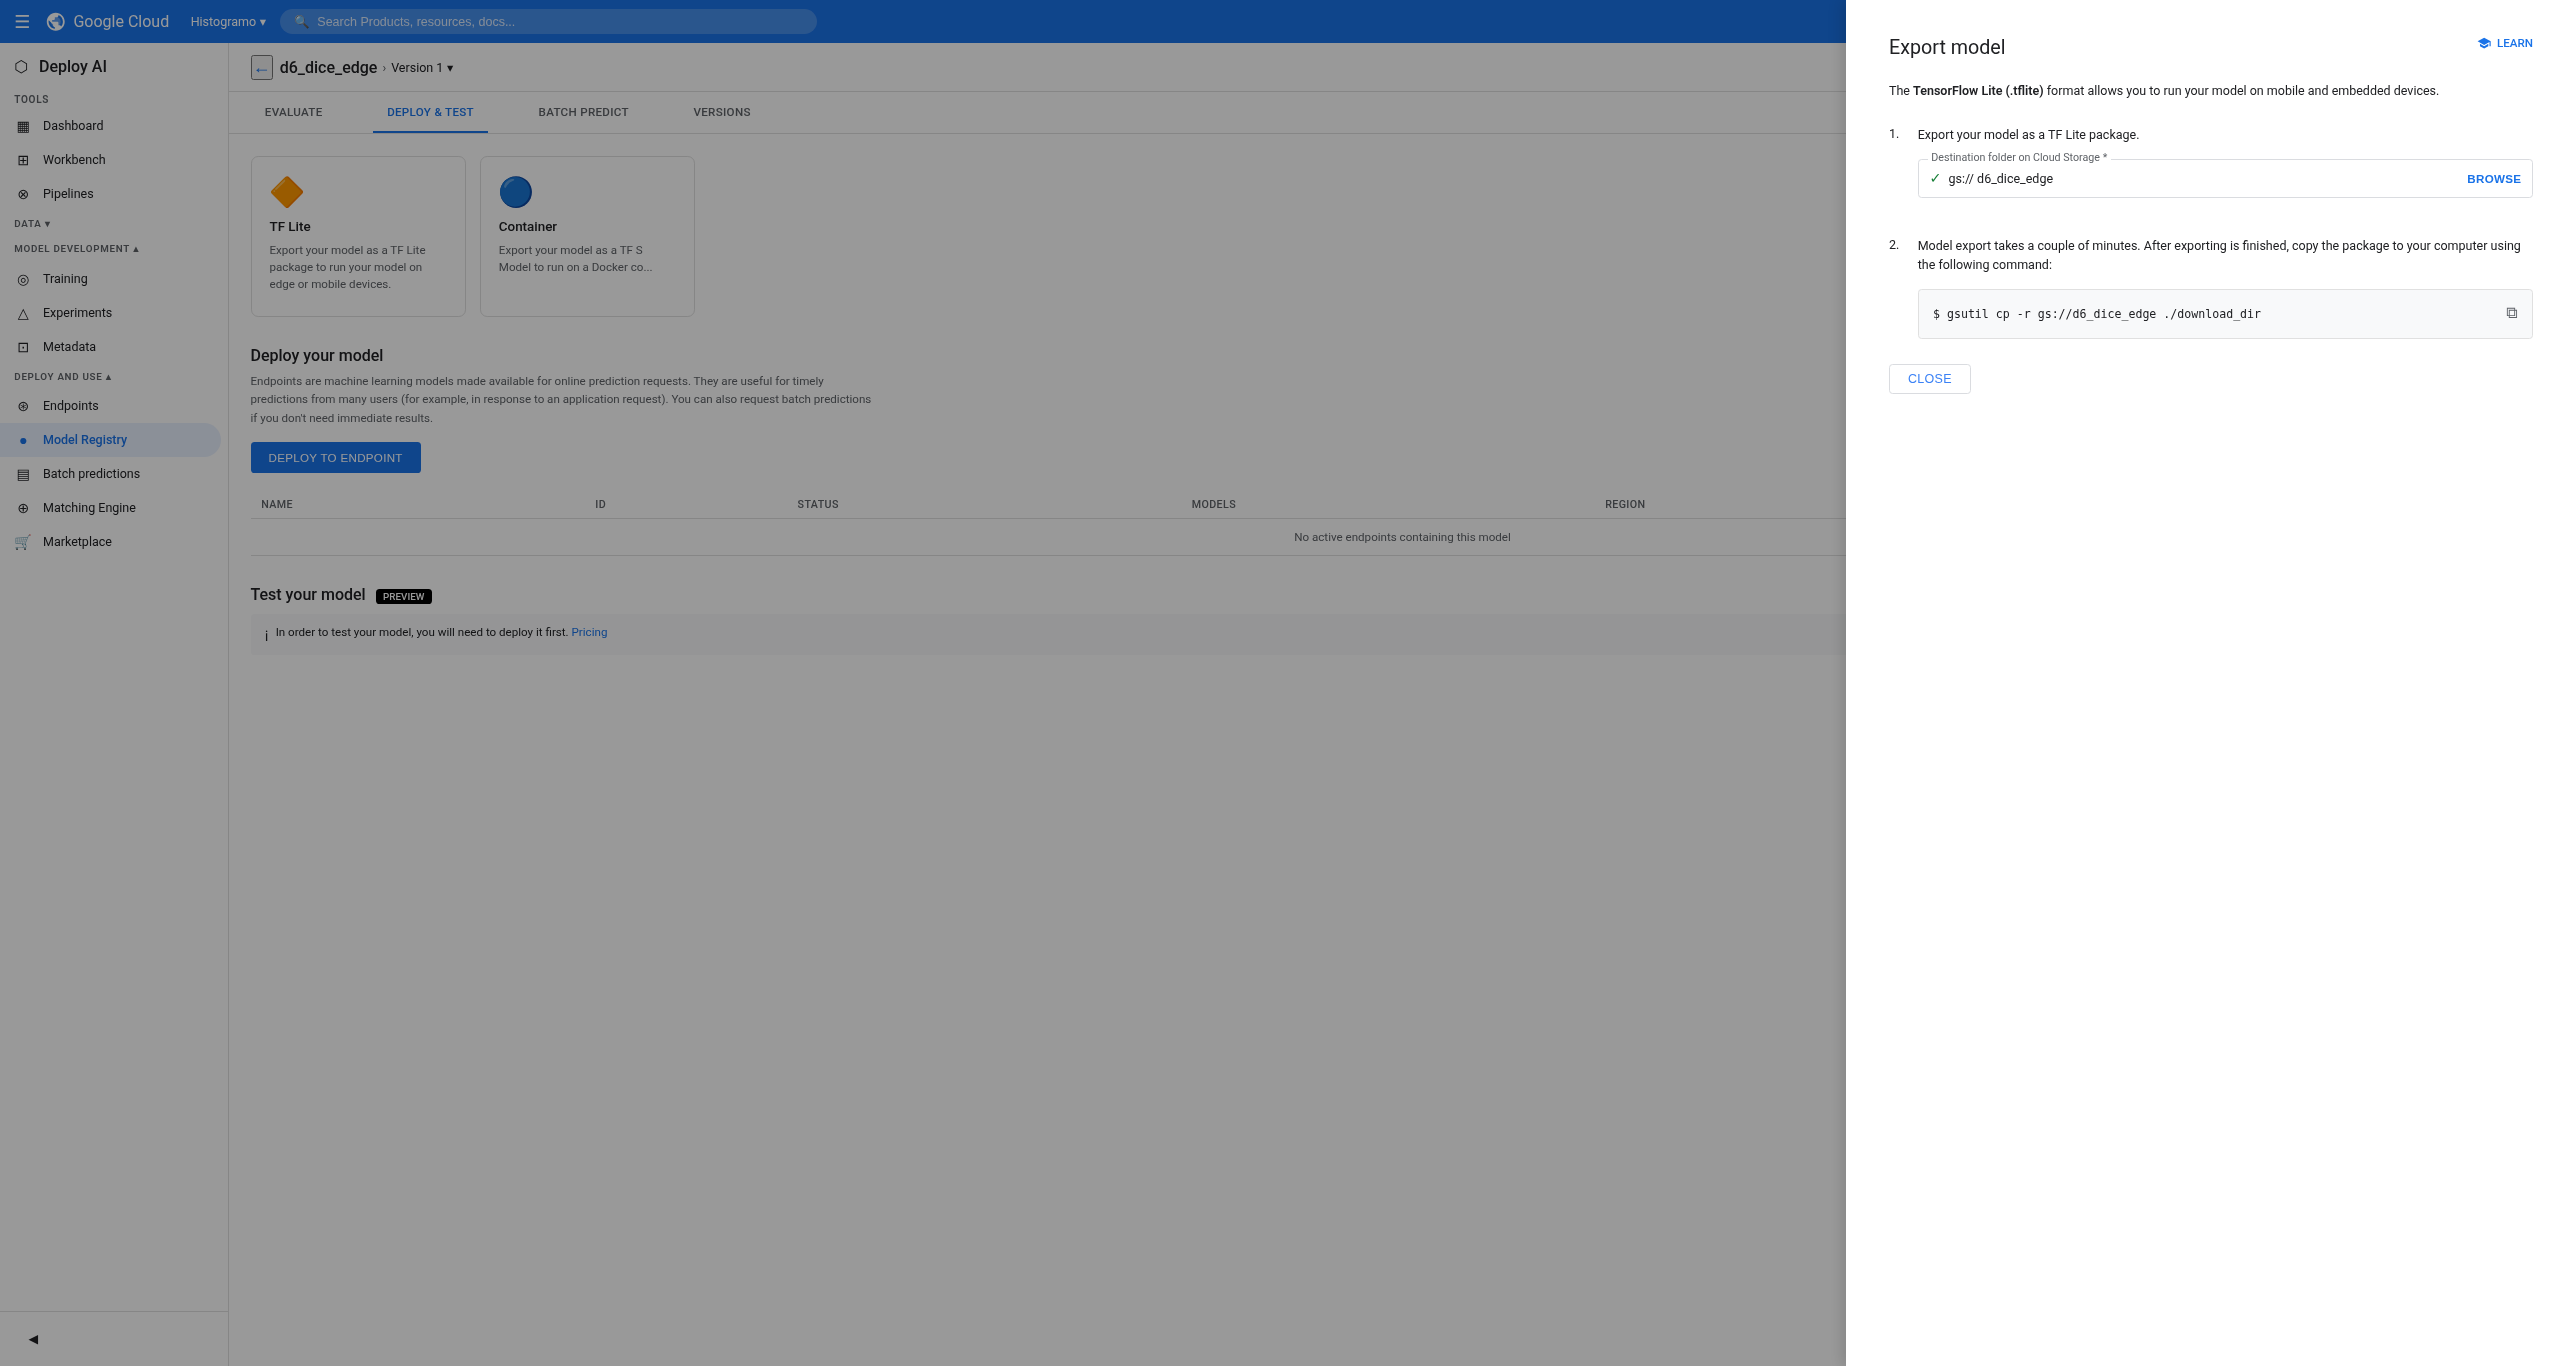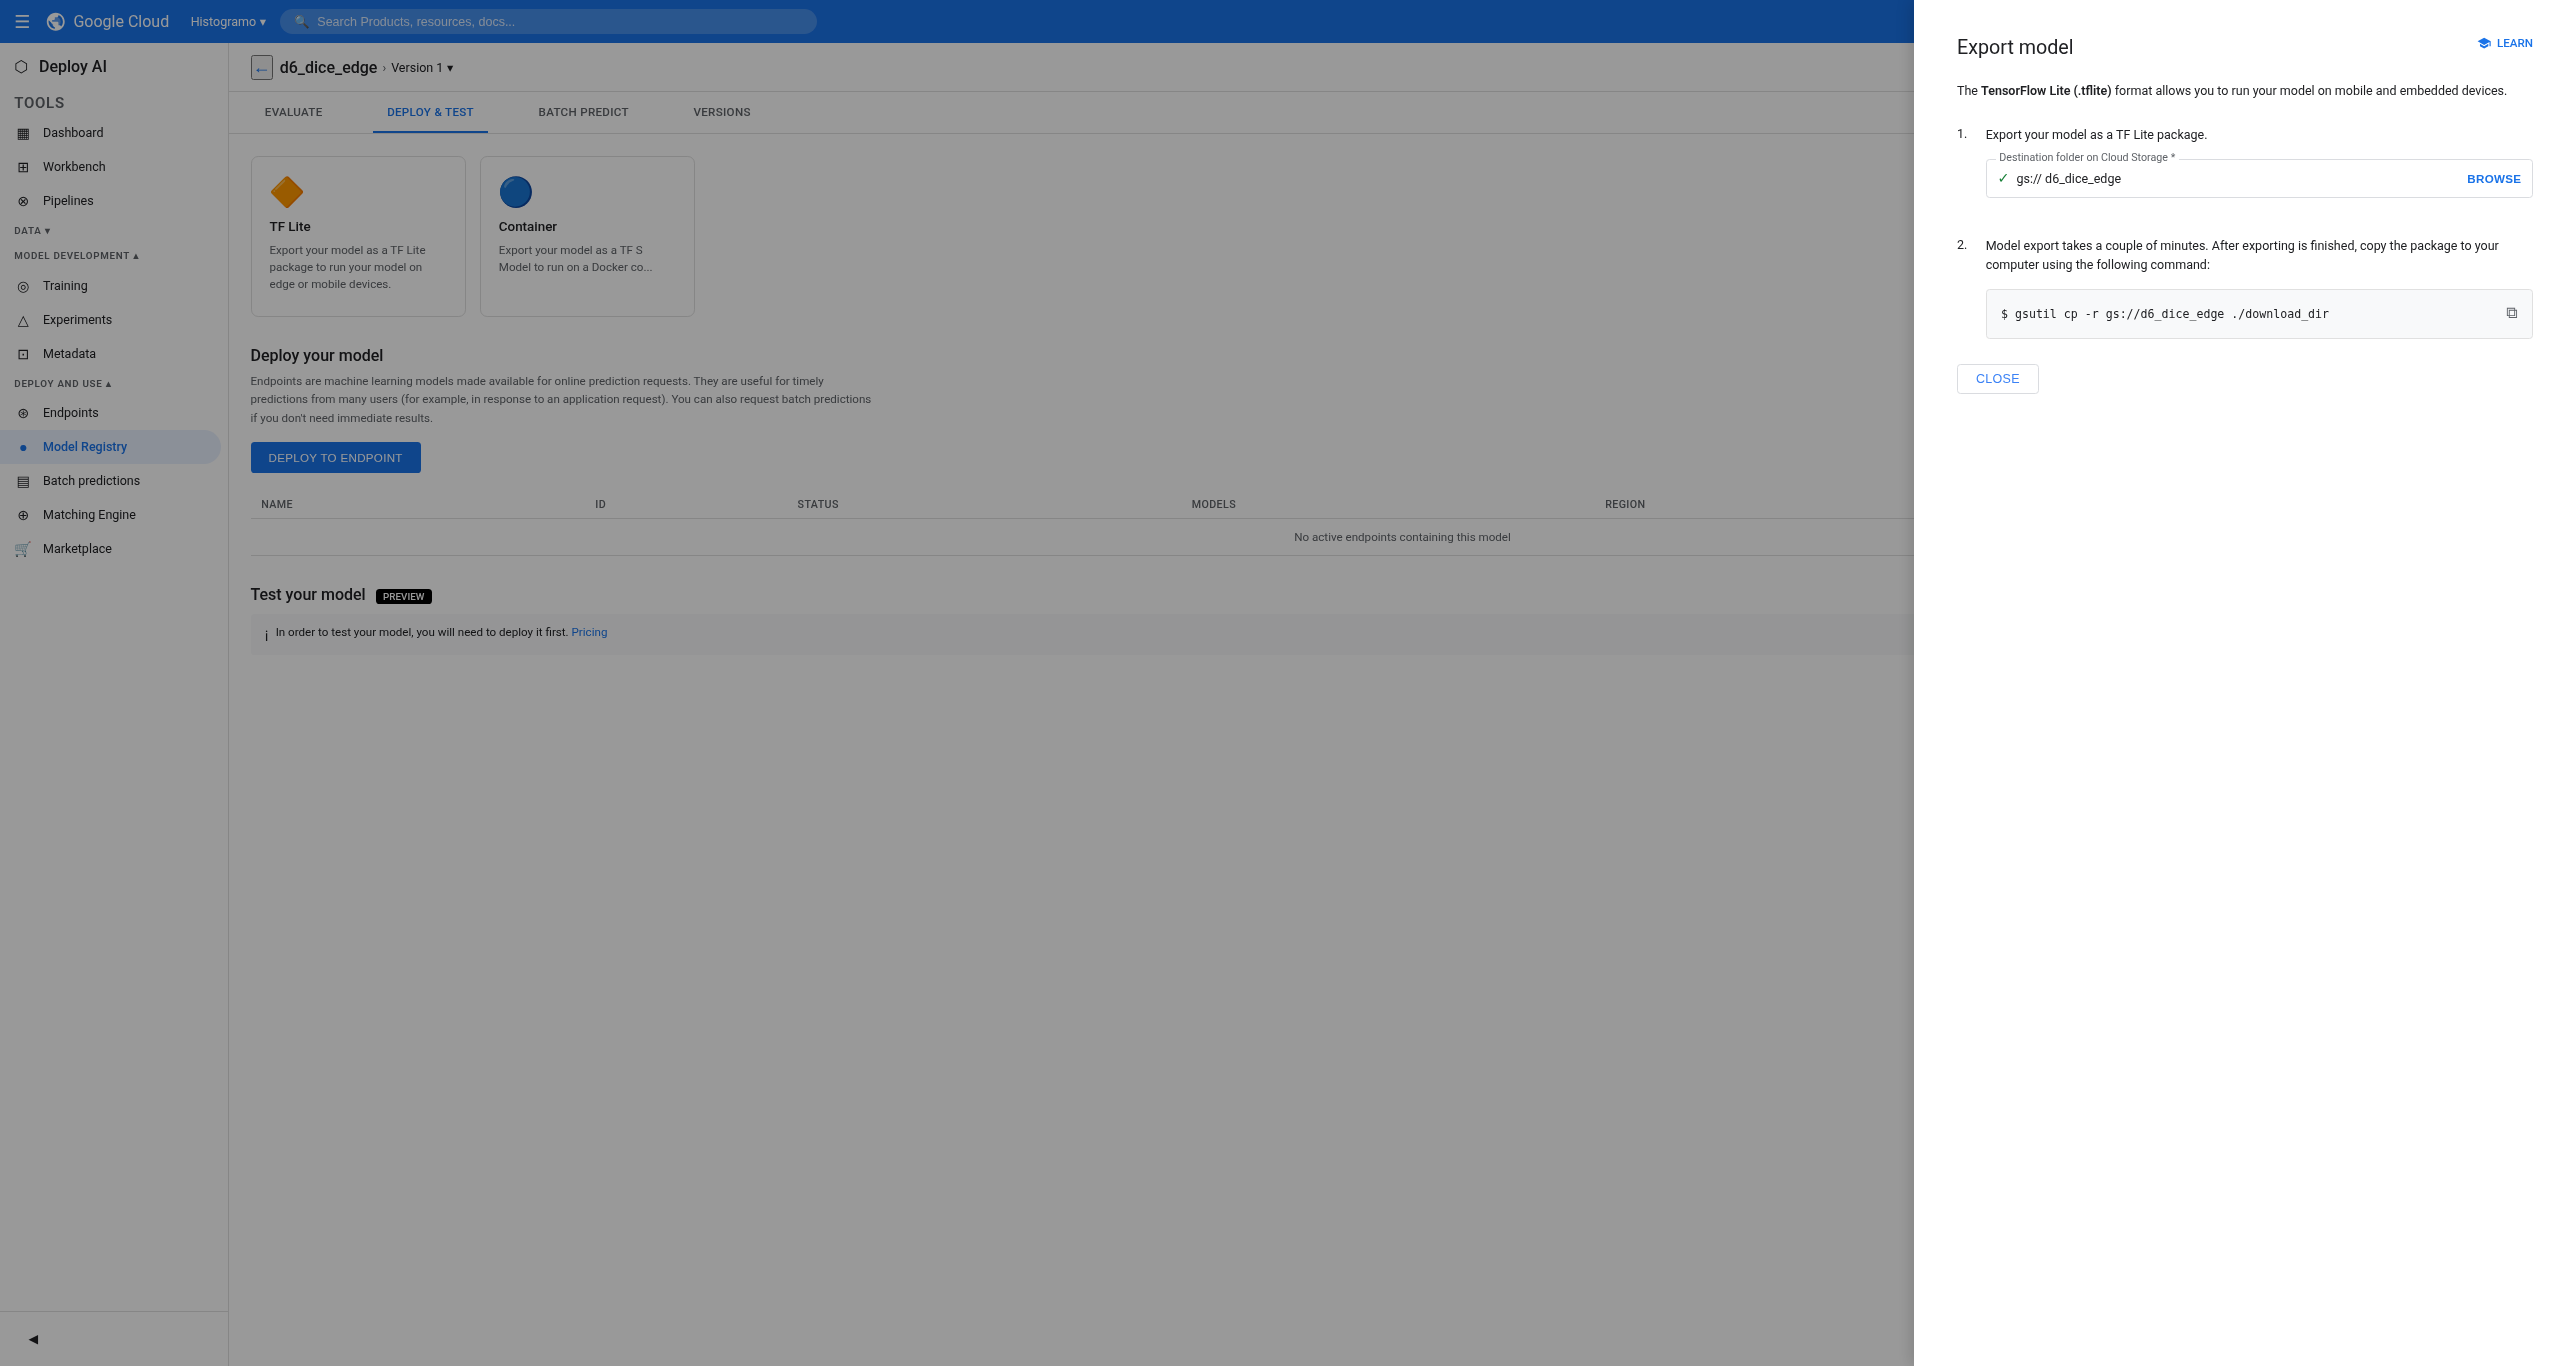--- a/index.html
+++ b/index.html
@@ -56,21 +56,21 @@
       overflow-y: auto;
       display: flex;
       flex-direction: column;
     }
     .sidebar-header {
       display: flex; align-items: center; gap: 10.7px;
       padding: 14.3px 14.3px 7.2px 14.3px;
       font-size: 16px; font-weight: 500; color: #202124;
     }
     .sidebar-section-label {
-      font-size: 15px; font-weight: 600; color: #5f6368;
+      font-size: 10px; font-weight: 600; color: #5f6368;
       padding: 10.7px 14.3px 3.6px 14.3px; letter-spacing: 0.7px;
       text-transform: uppercase;
     }
     .sidebar-item {
       display: flex; align-items: center; gap: 10.7px;
       padding: 9px 14.3px;
       cursor: pointer; color: #202124; font-size: 12.5px;
       border-radius: 0 21.5px 21.5px 0;
       margin-right: 7.2px;
     }
@@ -185,21 +185,21 @@
     
     .overlay {
       position: fixed;
       top: 0; left: 0; right: 0; bottom: 0;
       background: rgba(0,0,0,0.4);
       z-index: 200;
     }
     .export-panel {
       position: fixed;
       top: 0; right: 0; bottom: 0;
-      width: 662px;
+      width: 730px;
       background: #fff;
       z-index: 300;
       overflow-y: auto;
       padding: 36px 43px;
       box-shadow: -3.6px 0 14.3px rgba(0,0,0,0.15);
     }
     .export-panel .panel-header {
       display: flex; justify-content: space-between; align-items: flex-start;
       margin-bottom: 21.5px;
     }

